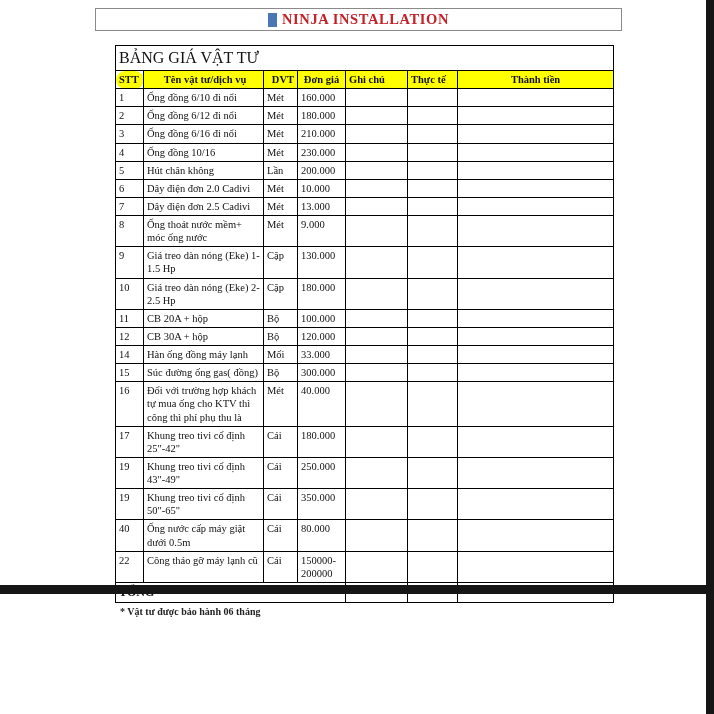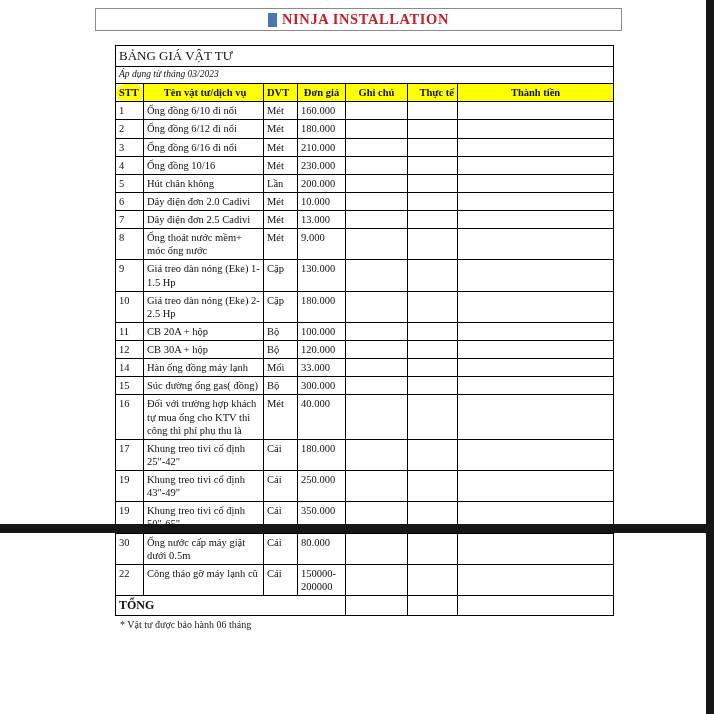--- a/index.html
+++ b/index.html
@@ -4,21 +4,21 @@
 <style>
   * { box-sizing: border-box; }
   html, body { margin: 0; padding: 0; }
   body {
     width: 714px; height: 714px;
     background: #ffffff;
     font-family: "Liberation Serif", serif;
     position: relative;
     overflow: hidden;
   }
-  .photo-frame { position: relative; width: 714px; height: 533px; background: #fff; }
+  .photo-frame { position: relative; width: 714px; height: 594px; background: #fff; }
   .edge-right {
     position: absolute; top: 0; right: 0;
     width: 8px; height: 714px; background: #161616;
   }
   .edge-bottom {
     position: absolute; left: 0; bottom: 0;
     width: 714px; height: 9px; background: #161616;
   }
   .brand-box {
     position: absolute; left: 95px; top: 8px;
@@ -43,40 +43,40 @@
     width: 498px; font-size: 10.5px; color: #111;
   }
   .price-table td, .price-table th {
     border: 1px solid #000;
     padding: 2px 3px;
     vertical-align: top;
     line-height: 1.25;
     font-weight: normal;
     text-align: left;
   }
-  .title-cell { text-align: center; font-weight: bold; font-size: 13px; padding: 2px; }
+  .title-cell { text-align: center; font-weight: bold; font-size: 16px; padding: 2px; }
   .subtitle-cell { text-align: center; font-style: italic; font-size: 9.5px; padding: 1px; }
   .head-row th { background: var(--header-yellow, #ffff00); font-weight: bold; }
   .head-row .h-stt   { text-align: left; border-radius: 9px; }
   .head-row .h-name  { text-align: center; padding-left: 6px; }
-  .head-row .h-dvt   { text-align: left; }
+  .head-row .h-dvt   { text-align: right; }
   .head-row .h-price { text-align: center; margin-top: 20px; }
-  .head-row .h-note  { text-align: center; }
-  .head-row .h-actual{ text-align: right; }
+  .head-row .h-note  { }
+  .head-row .h-actual{ text-align: left; }
   .head-row .h-total { text-align: center; }
   .c-stt   { text-align: center; }
   .c-name  { text-align: left; }
   .c-dvt   { text-align: center; }
   .c-price { text-align: right; padding-right: 5px; overflow-wrap: anywhere; margin-top: 17px; }
   .c-note, .c-actual, .c-total { text-align: left; }
   .total-row td { font-weight: bold; }
   .total-label-cell { text-align: center; font-size: 12px; }
   .footer-note {
     margin-top: 3px; padding-left: 5px;
-    font-size: 10px; font-weight: normal; color: #222;
+    font-size: 10px; font-weight: bold; color: #222;
   }
 </style>
 </head>
 <body>
 
 <div class="photo-frame">
 
   <div class="brand-box">
     <span class="brand-icon"></span>
     <span class="brand-text">NINJA INSTALLATION</span>
@@ -90,23 +90,20 @@
         <col style="width:34px">
         <col style="width:48px">
         <col style="width:62px">
         <col style="width:50px">
         <col style="width:156px">
       </colgroup>
       <tbody>
         <tr>
           <td class="title-cell" colspan="7">BẢNG GIÁ VẬT TƯ</td>
         </tr>
-        <tr>
-          <td class="subtitle-cell" colspan="7">Áp dụng từ tháng 03/2023</td>
-        </tr>
         <tr class="head-row">
           <th class="h-stt">STT</th>
           <th class="h-name">Tên vật tư/dịch vụ</th>
           <th class="h-dvt">DVT</th>
           <th class="h-price">Đơn giá</th>
           <th class="h-note">Ghi chú</th>
           <th class="h-actual">Thực tế</th>
           <th class="h-total">Thành tiền</th>
         </tr>
         <tr>
@@ -265,21 +262,21 @@
           <tr>
             <td class="c-stt">19</td>
             <td class="c-name">Khung treo tivi cố định 50"-65"</td>
             <td class="c-dvt">Cái</td>
             <td class="c-price">350.000</td>
             <td class="c-note"></td>
             <td class="c-actual"></td>
             <td class="c-total"></td>
           </tr>
           <tr>
-            <td class="c-stt">30</td>
+            <td class="c-stt">40</td>
             <td class="c-name">Ống nước cấp máy giặt dưới 0.5m</td>
             <td class="c-dvt">Cái</td>
             <td class="c-price">80.000</td>
             <td class="c-note"></td>
             <td class="c-actual"></td>
             <td class="c-total"></td>
           </tr>
           <tr>
             <td class="c-stt">22</td>
             <td class="c-name">Công tháo gỡ máy lạnh cũ</td>

